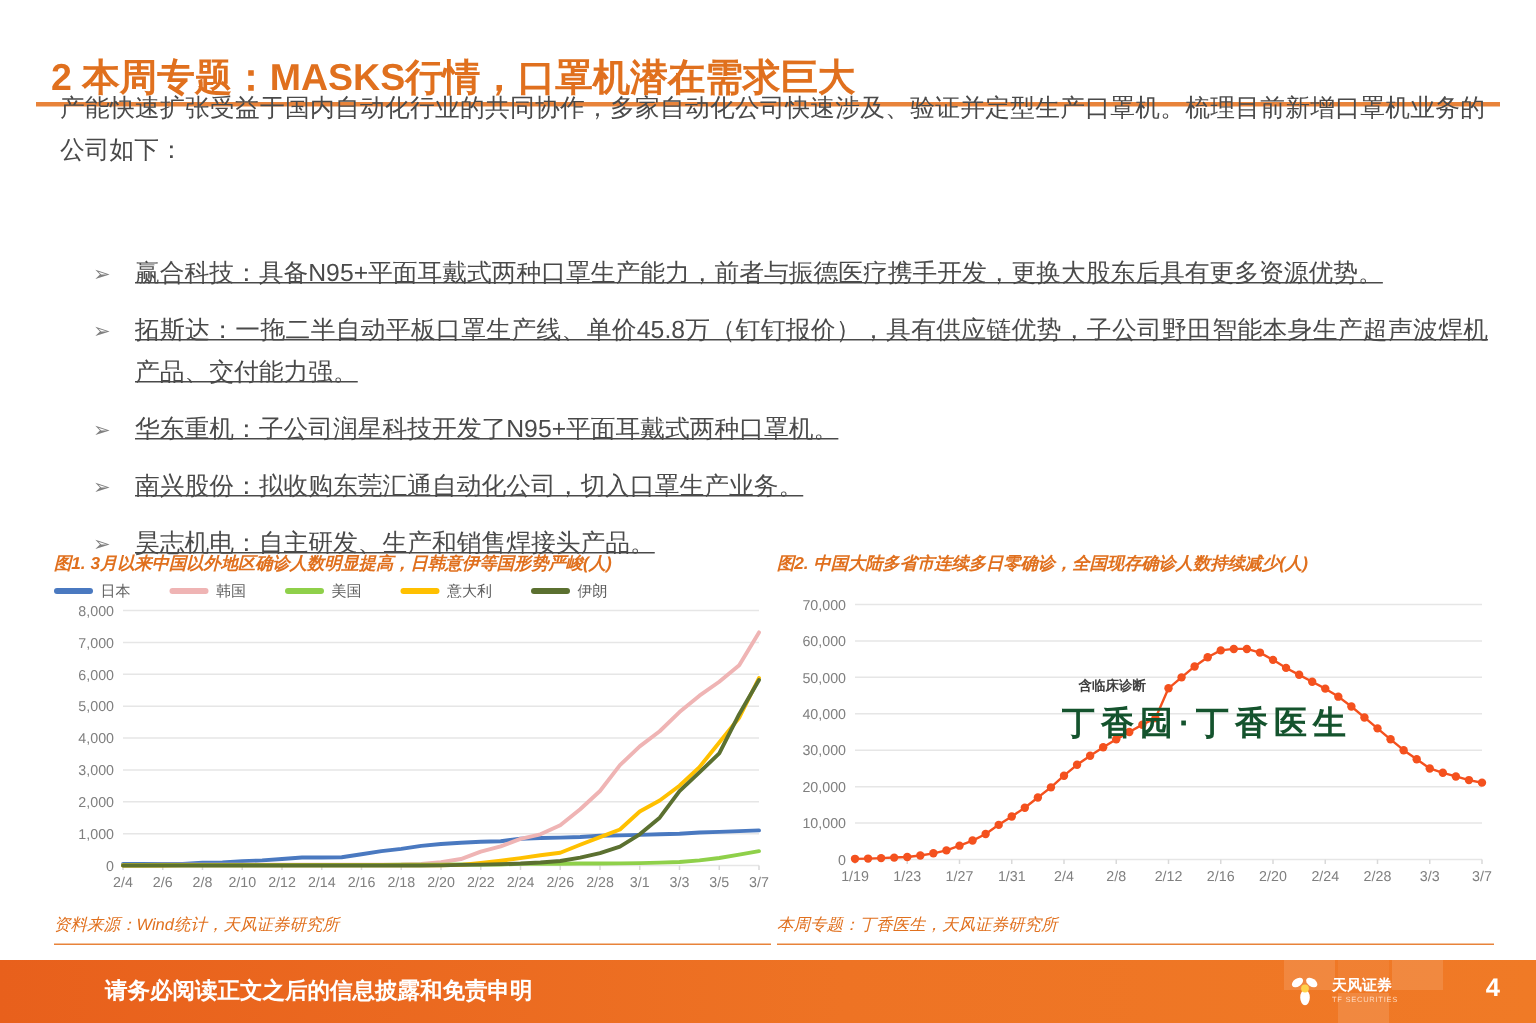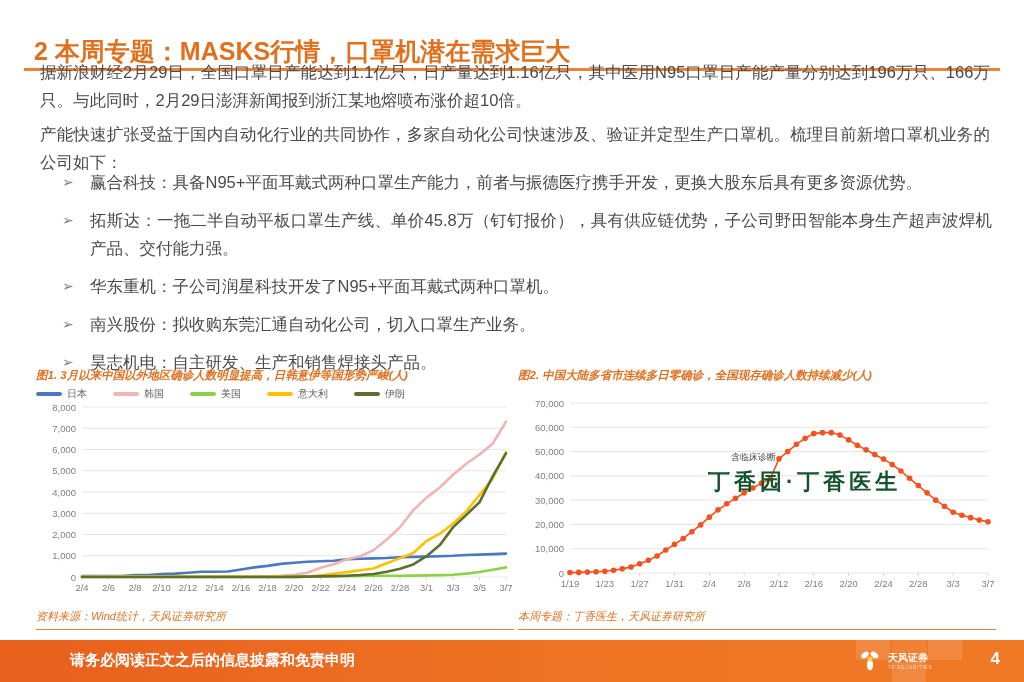--- a/index.html
+++ b/index.html
@@ -32,21 +32,21 @@
   }
   .bullets { position:absolute; left:62px; top:168px; width:930px; }
   .bullet-row {
     display:flex; align-items:flex-start;
     margin-bottom:10px;
   }
   .bullet-marker {
     width:28px; flex:0 0 28px; color:#808080; font-size:14px; line-height:28px;
   }
   .bullet-text {
-    flex:1; font-size:16.5px; line-height:28px; color:#4a4a4a; text-align:justify;
+    flex:1; font-size:16.5px; line-height:28px; color:#4a4a4a; text-align:justify;text-decoration:underline;
   }
   
   .chart-panel { position:absolute; top:368px; width:478px; height:268px; }
   .chart-panel.left  { left:36px; }
   .chart-panel.right { left:518px; }
   .chart-caption {
     font-size:11.5px; color:#E0701E; font-weight:bold;
     margin:0 0 2px 0; white-space:nowrap;font-style:italic;
   }
   .legend {
@@ -92,21 +92,20 @@
 </style>
 </head>
 <body>
 
 <div class="slide-header">
   <div class="slide-title">2 本周专题：MASKS行情，口罩机潜在需求巨大</div>
   <div class="header-rule"></div>
 </div>
 
 <div class="body-block">
-  <p class="para">据新浪财经2月29日，全国口罩日产能达到1.1亿只，日产量达到1.16亿只，其中医用N95口罩日产能产量分别达到196万只、166万只。与此同时，2月29日澎湃新闻报到浙江某地熔喷布涨价超10倍。</p>
   <p class="para">产能快速扩张受益于国内自动化行业的共同协作，多家自动化公司快速涉及、验证并定型生产口罩机。梳理目前新增口罩机业务的公司如下：</p>
 </div>
 
 <div class="bullets">
   <div class="bullet-row">
     <span class="bullet-marker">➢</span>
     <span class="bullet-text">赢合科技：具备N95+平面耳戴式两种口罩生产能力，前者与振德医疗携手开发，更换大股东后具有更多资源优势。</span>
   </div>
   <div class="bullet-row">
     <span class="bullet-marker">➢</span>
@@ -306,21 +305,21 @@
         <circle cx="409.04166666666663" cy="93.85714285714286" r="2.8" fill="#F4511E"></circle>
         <circle cx="417.75" cy="101.14285714285715" r="2.8" fill="#F4511E"></circle>
         <circle cx="426.45833333333337" cy="107.21428571428572" r="2.8" fill="#F4511E"></circle>
         <circle cx="435.16666666666663" cy="113.28571428571428" r="2.8" fill="#F4511E"></circle>
         <circle cx="443.875" cy="116.19999999999999" r="2.8" fill="#F4511E"></circle>
         <circle cx="452.58333333333337" cy="118.62857142857143" r="2.8" fill="#F4511E"></circle>
         <circle cx="461.29166666666663" cy="121.05714285714285" r="2.8" fill="#F4511E"></circle>
         <circle cx="470" cy="122.75714285714285" r="2.8" fill="#F4511E"></circle>
       </svg>
     <div class="wm-left">丁香园·丁香医生</div>
-    <div class="annot" id="annot-right" style="left: 213px; top: 51.8571px;">含临床诊断</div>
+    <div class="annot" id="annot-right" style="left: 201px; top: 51.8571px; font-weight: bold;">含临床诊断</div>
   </div>
   <div class="source-line">本周专题：丁香医生，天风证券研究所</div>
   <div class="panel-rule"></div>
 </div>
 
 <div class="footer">
   <div class="footer-text">请务必阅读正文之后的信息披露和免责申明</div>
   <div class="footer-squares">
     <div class="fsq" style="left:0;top:0;width:34px;height:20px;"></div>
     <div class="fsq" style="left:36px;top:22px;width:34px;height:20px;"></div>

